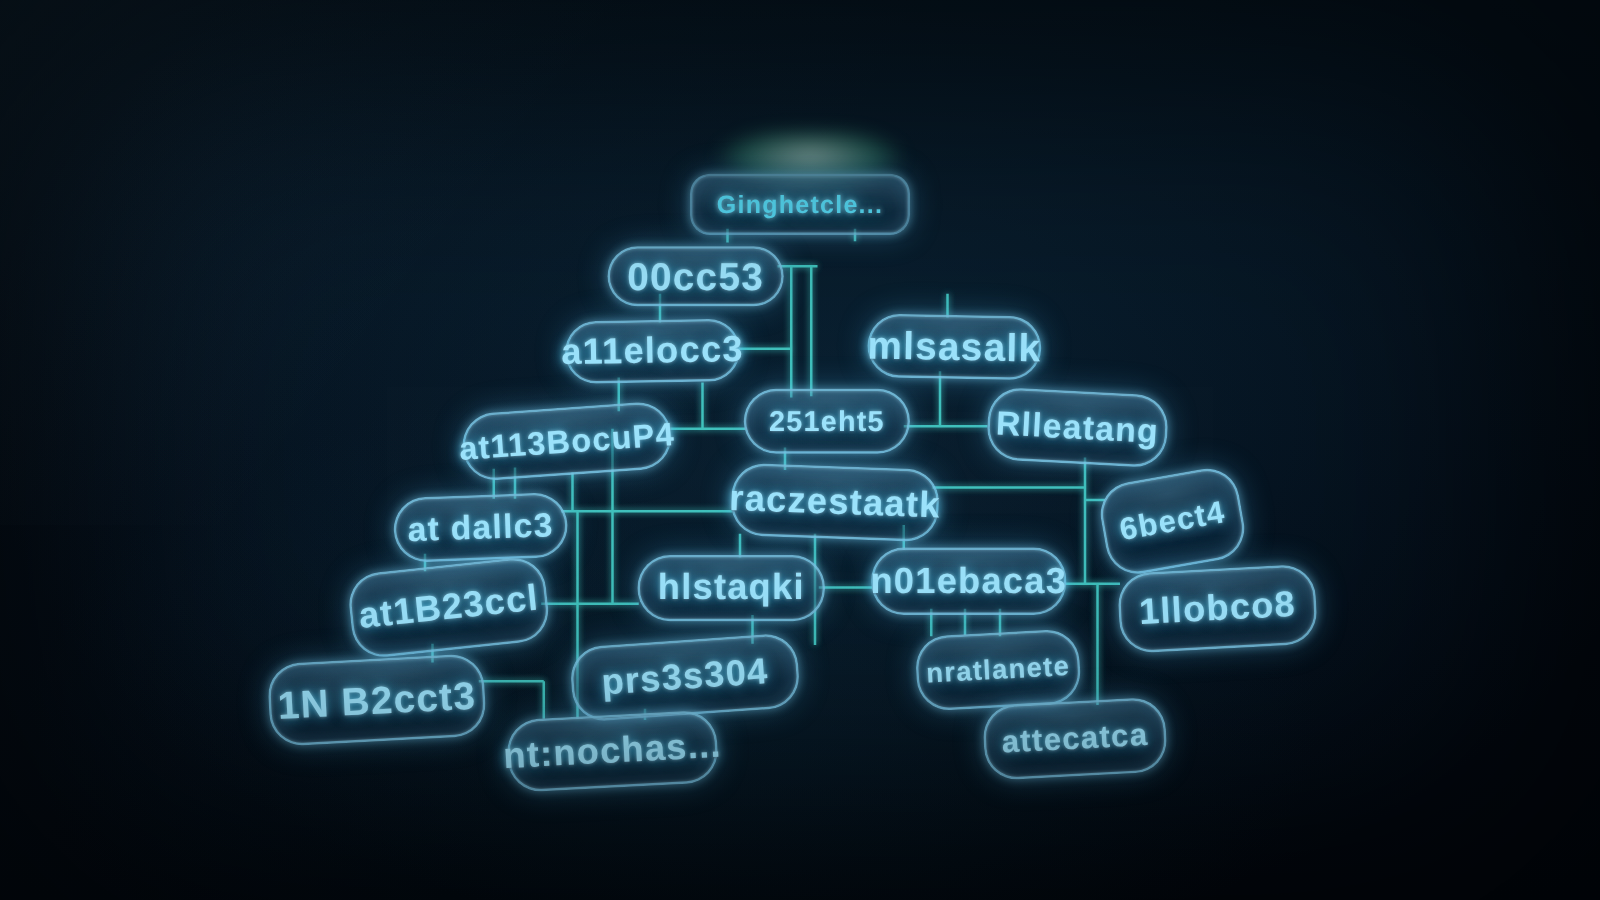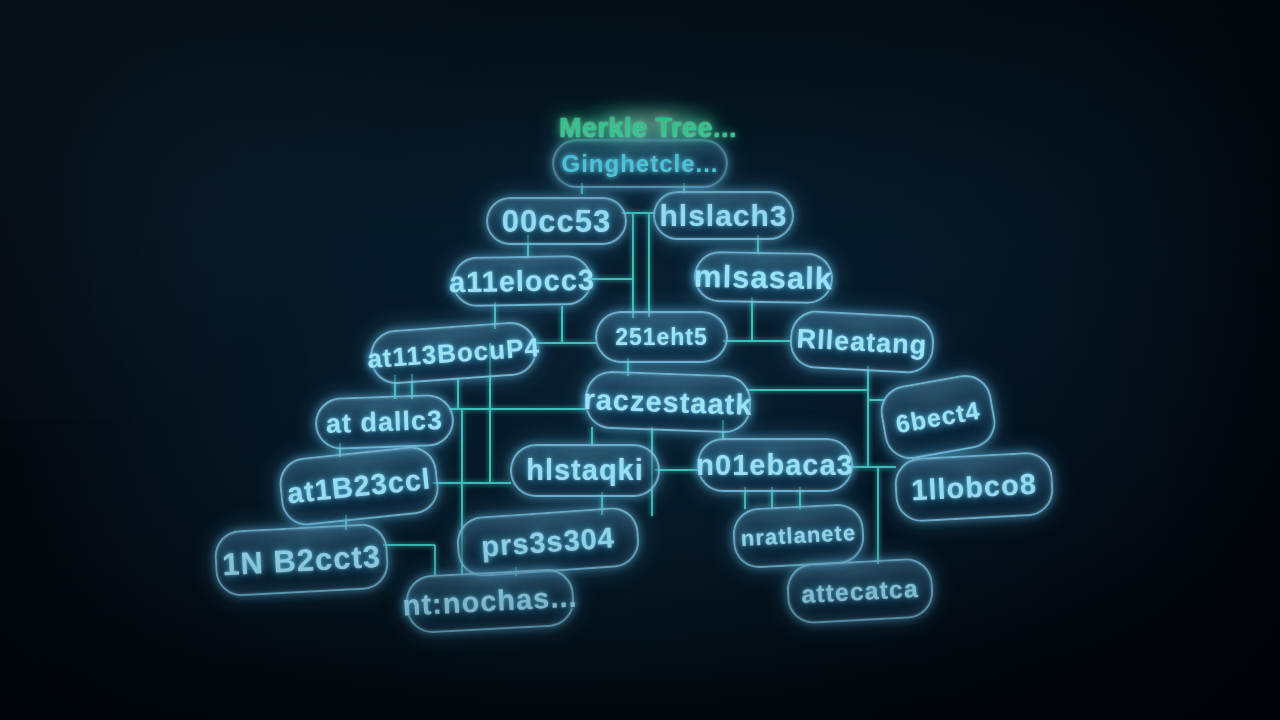--- a/index.html
+++ b/index.html
@@ -147,26 +147,24 @@
       <path d="M435 545 V575"></path>
       <path d="M516 567 V576"></path>
       <path d="M655 470 H698"></path>
       <path d="M745 487 V509"></path>
       <path d="M772 487 V508"></path>
       <path d="M800 487 V509"></path>
     </g>
   </svg>
 
   <div class="title-backdrop"></div>
-  <div class="title">Merkle Tree...</div>
 
-  <div class="node root" style="left:552px; top:139px; width:172px; height:45px; font-size:24px;">Ginghetcle...</div>
+  <div class="node root" style="left:552px; top:139px; width:172px; height:45px; font-size:20px;border-radius:16px;">Ginghetcle...</div>
 
   <div class="node" style="left:486px; top:197px; width:137px; height:44px; font-size:31px;">00cc53</div>
-  <div class="node" style="left:653px; top:191px; width:137px; height:45px; font-size:30px;">hlslach3</div>
 
   <div class="node" style="left:452px; top:256px; width:136px; height:46px; font-size:29px; transform:rotate(-1deg);">a11elocc3</div>
   <div class="node" style="left:694px; top:252px; width:135px; height:47px; font-size:31px; transform:rotate(1deg);">mlsasalk</div>
 
   <div class="node" style="left:370px; top:326px; width:163px; height:50px; font-size:26px; transform:rotate(-4deg);">at113BocuP4</div>
   <div class="node" style="left:595px; top:311px; width:129px; height:48px; font-size:23px;">251eht5</div>
   <div class="node" style="left:790px; top:313px; width:140px; height:54px; font-size:27px; transform:rotate(3deg);">Rlleatang</div>
 
   <div class="node" style="left:315px; top:396px; width:135px; height:48px; font-size:27px; transform:rotate(-2deg);">at dallc3</div>
   <div class="node" style="left:585px; top:373px; width:162px; height:54px; font-size:29px; transform:rotate(2deg);">raczestaatk</div>

